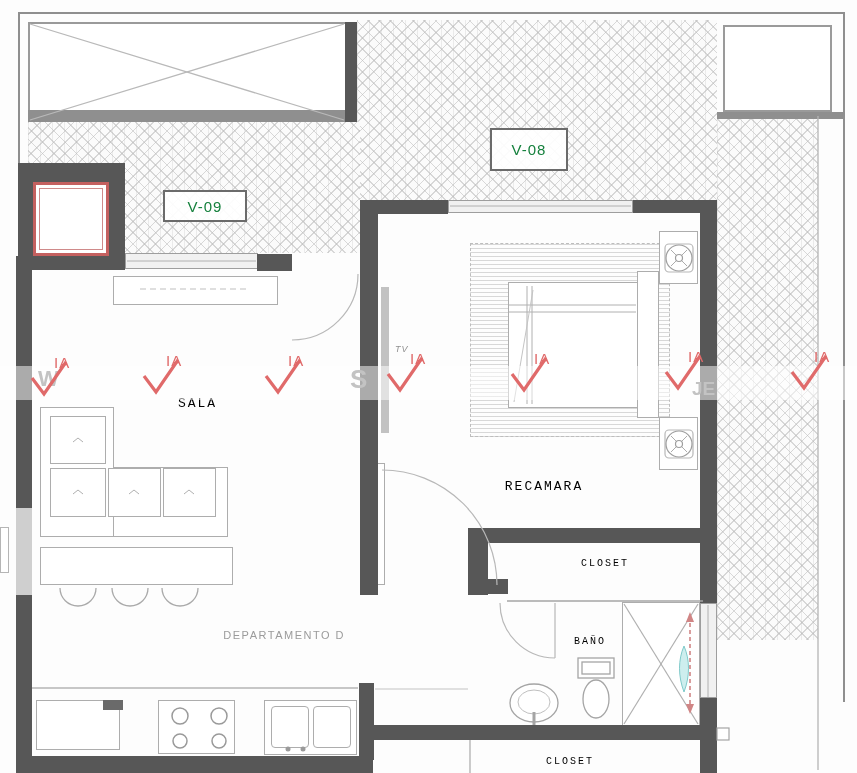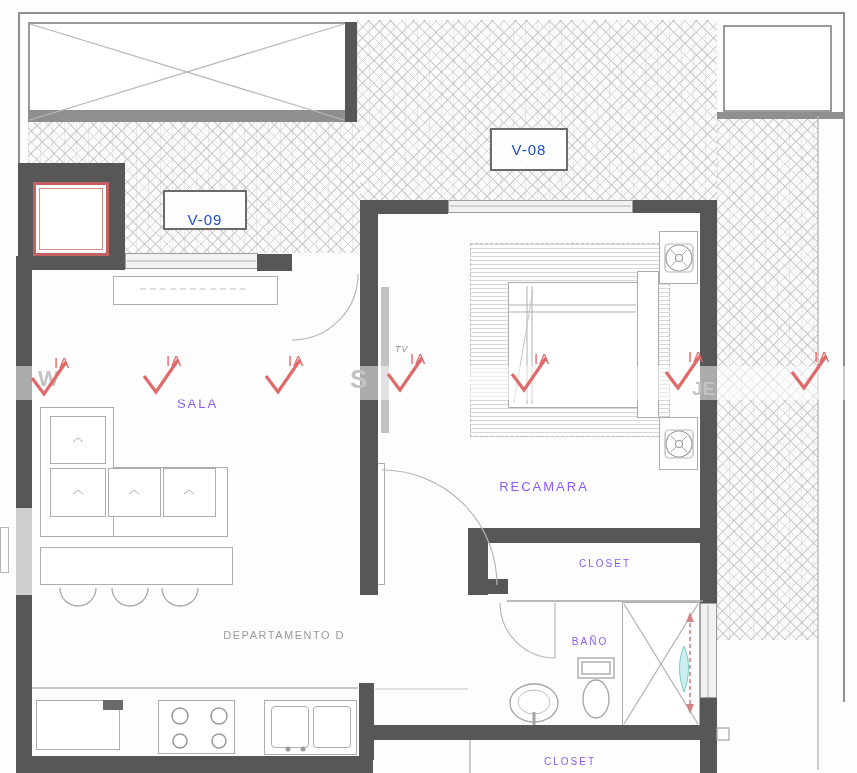--- a/index.html
+++ b/index.html
@@ -12,23 +12,23 @@
   .outline{position:absolute;background:#8f8f8f;}
   .hatch{position:absolute;background-color:#fbfbfb;
     background-image:
       repeating-linear-gradient(45deg, rgba(186,186,186,.55) 0 1.2px, transparent 1.2px 8px),
       repeating-linear-gradient(135deg, rgba(186,186,186,.55) 0 1.2px, transparent 1.2px 8px),
       repeating-linear-gradient(90deg, rgba(204,204,204,.35) 0 1px, transparent 1px 12px);}
   .f{position:absolute;border:1.5px solid #adadad;background:#ffffff;box-sizing:border-box;}
   .win{position:absolute;border:1.5px solid #9e9e9e;background:#f1f1f1;box-sizing:border-box;}
   .winv{position:absolute;background:#cfcfcf;}
   .tag{position:absolute;border:2px solid #6b6b6b;background:rgba(255,255,255,.92);
-       color:#1d4ed8;font-size:15px;letter-spacing:1px;display:flex;align-items:center;
+       color:#15803d;font-size:15px;letter-spacing:1px;display:flex;align-items:center;
        justify-content:center;box-sizing:border-box;}
-  .lbl{position:absolute;color:#8b5cf6;font-size:13px;letter-spacing:2px;text-align:center;}
+  .lbl{position:absolute;color:#000000;font-size:13px;letter-spacing:2px;text-align:center;font-family:Liberation Mono, monospace;}
   .lbl.small{font-size:10px;}
   .unit{position:absolute;color:#9b9b9b;font-size:11px;letter-spacing:1.5px;text-align:center;}
   .tvl{position:absolute;color:#8f8f8f;font-size:9px;letter-spacing:1px;}
   .redsq{position:absolute;border:3px solid #c4605f;background:#fff;box-sizing:border-box;}
   .redsq .inner{position:absolute;inset:3px;border:1px solid #cf8a8a;}
   .ghost{position:absolute;color:#c3c3c3;font-weight:bold;}
   .wmband{position:absolute;left:0;top:366px;width:857px;height:34px;background:rgba(255,255,255,.5);}
   .wm{position:absolute;width:58px;height:42px;}
   .wm svg{position:absolute;left:0;top:4px;}
   .wm span{position:absolute;left:24px;top:-2px;color:#e06a6a;font-size:15px;letter-spacing:1px;}
@@ -204,21 +204,21 @@
     <g>
       <line x1="690" y1="616" x2="690" y2="710" stroke="#d08585" stroke-width="1.6" stroke-dasharray="4 3"></line>
       <polygon points="686,622 690,612 694,622" fill="#d08585"></polygon>
       <polygon points="686,704 690,714 694,704" fill="#d08585"></polygon>
       <path d="M 684 646 C 690 660 690 676 684 692 C 678 676 678 660 684 646" fill="#cdeeee" stroke="#7fcaca" stroke-width="1"></path>
     </g>
 
     <rect x="717" y="728" width="12" height="12" fill="#fff" stroke="#a5a5a5" stroke-width="1.2"></rect>
   </svg>
 
-  <div class="tag" style="left:163px;top:190px;width:84px;height:40px;align-items:flex-end;">
+  <div class="tag" style="left:163px;top:190px;width:84px;height:32px;">
         <span>V-09</span>
       </div>
   <div class="tag" style="left:490px;top:128px;width:78px;height:43px;">
         <span>V-08</span>
       </div>
 
   <div class="lbl" style="left:150px;top:396px;width:95px;">SALA</div>
   <div class="lbl" style="left:483px;top:479px;width:122px;">RECAMARA</div>
   <div class="lbl small" style="left:550px;top:558px;width:110px;">CLOSET</div>
   <div class="lbl small" style="left:555px;top:636px;width:70px;">BAÑO</div>

